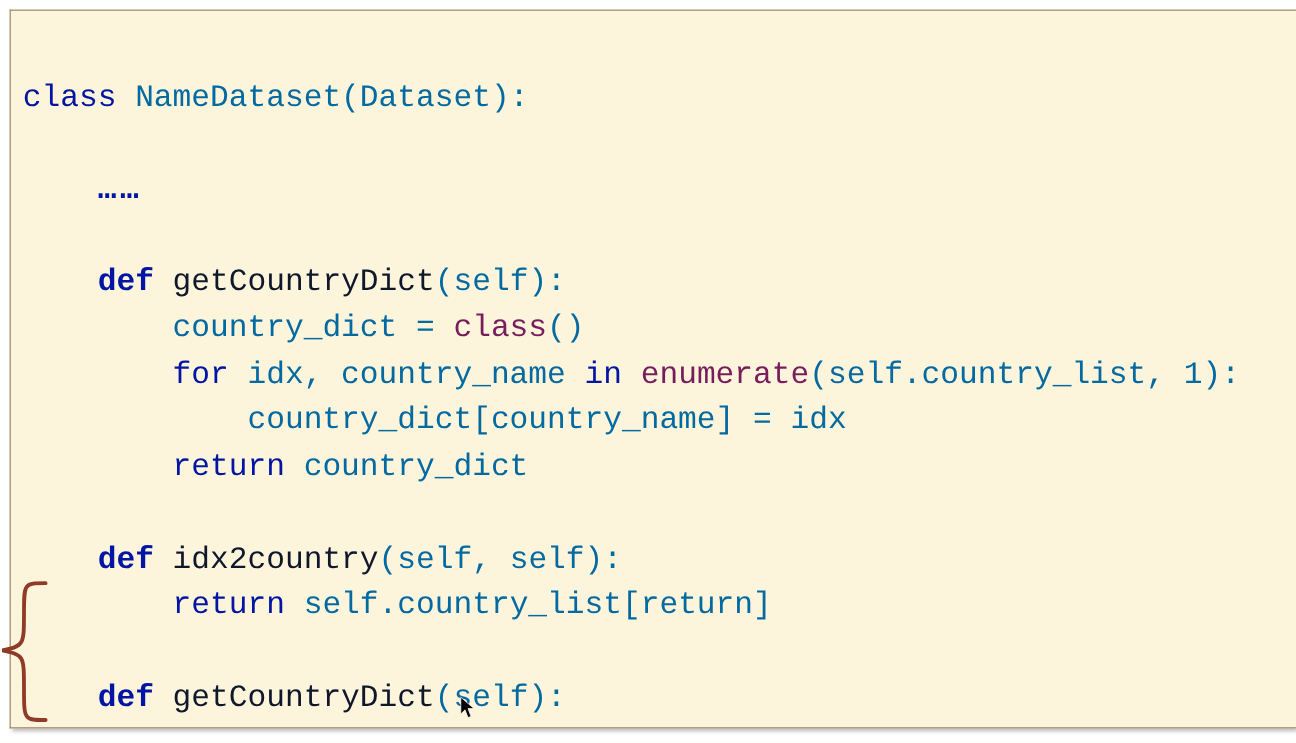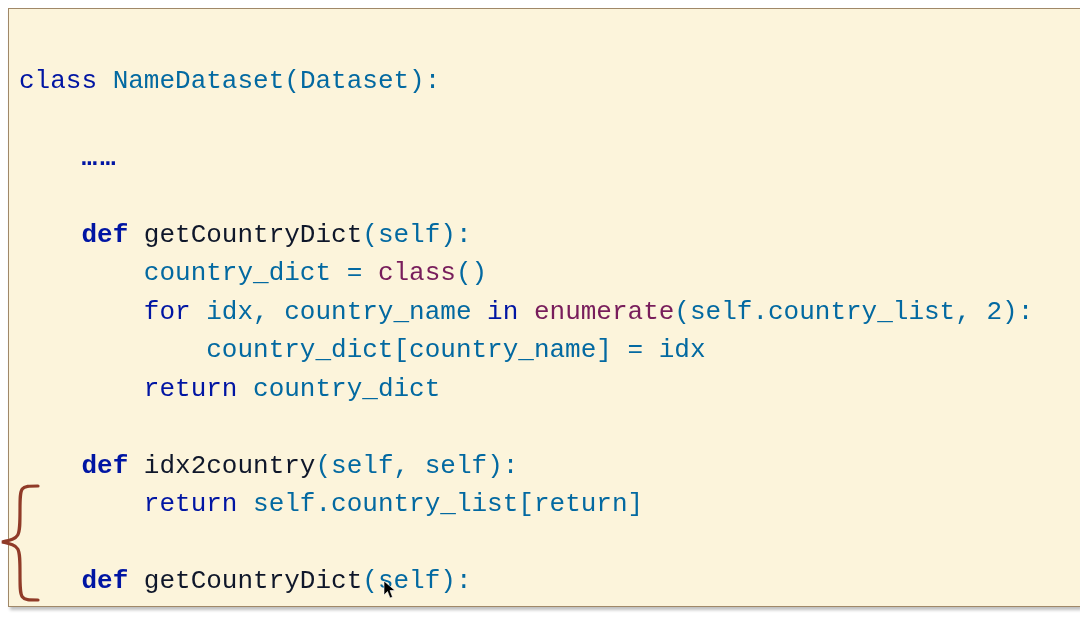--- a/index.html
+++ b/index.html
@@ -65,21 +65,21 @@
 </head>
 <body>
 
 <div class="code-box">
 <span><span class="kw">class</span><span class="txt"> </span><span class="txt">NameDataset</span><span class="txt">(</span><span class="txt">Dataset</span><span class="txt">):</span></span>
 
 <span>    <span class="dots">……</span></span>
 
 <span>    <span class="def">def</span><span class="txt"> </span><span class="fn">getCountryDict</span><span class="txt">(</span><span class="slf">self</span><span class="txt">):</span></span>
 <span>        <span class="txt">country_dict</span><span class="txt"> = </span><span class="blt">class</span><span class="txt">()</span></span>
-<span>        <span class="kw">for</span><span class="txt"> idx, country_name </span><span class="kw">in</span><span class="txt"> </span><span class="blt">enumerate</span><span class="txt">(</span><span class="slf">self</span><span class="txt">.country_list, 2):</span></span>
+<span>        <span class="kw">for</span><span class="txt"> idx, country_name </span><span class="kw">in</span><span class="txt"> </span><span class="blt">enumerate</span><span class="txt">(</span><span class="slf">self</span><span class="txt">.country_list, 1):</span></span>
 <span>            <span class="txt">country_dict[country_name] = idx</span></span>
 <span>        <span class="kw">return</span><span class="txt"> country_dict</span></span>
 
 <span>    <span class="def">def</span><span class="txt"> </span><span class="fn">idx2country</span><span class="txt">(</span><span class="slf">self</span><span class="txt">, self):</span></span>
 <span>        <span class="kw">return</span><span class="txt"> </span><span class="slf">self</span><span class="txt">.country_list[return]</span></span>
 
 <span>    <span class="def">def</span><span class="txt"> </span><span class="fn">getCountryDict</span><span class="txt">(</span><span class="slf">self</span><span class="txt">):</span></span>
 <span>        <span class="kw">return</span><span class="txt"> </span><span class="slf">self</span><span class="txt">.country_num</span></span>
 </div>
 

